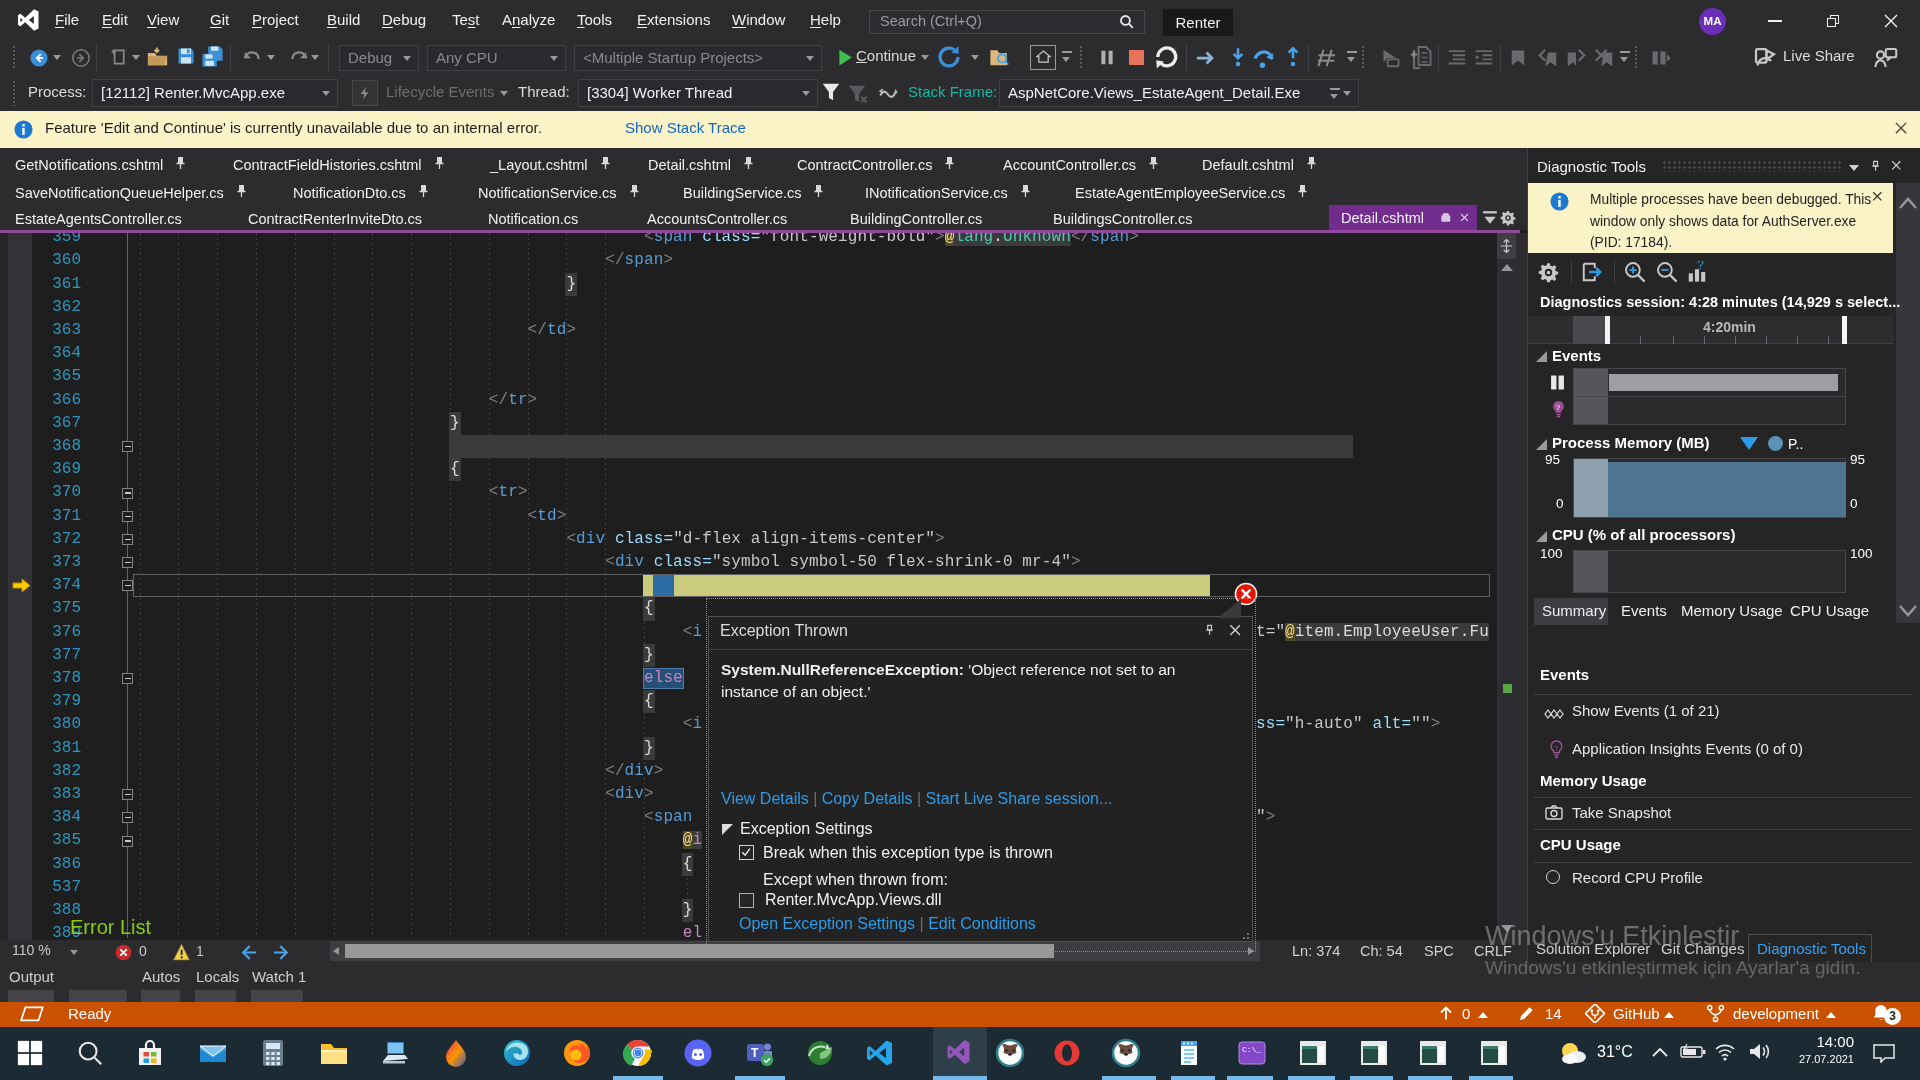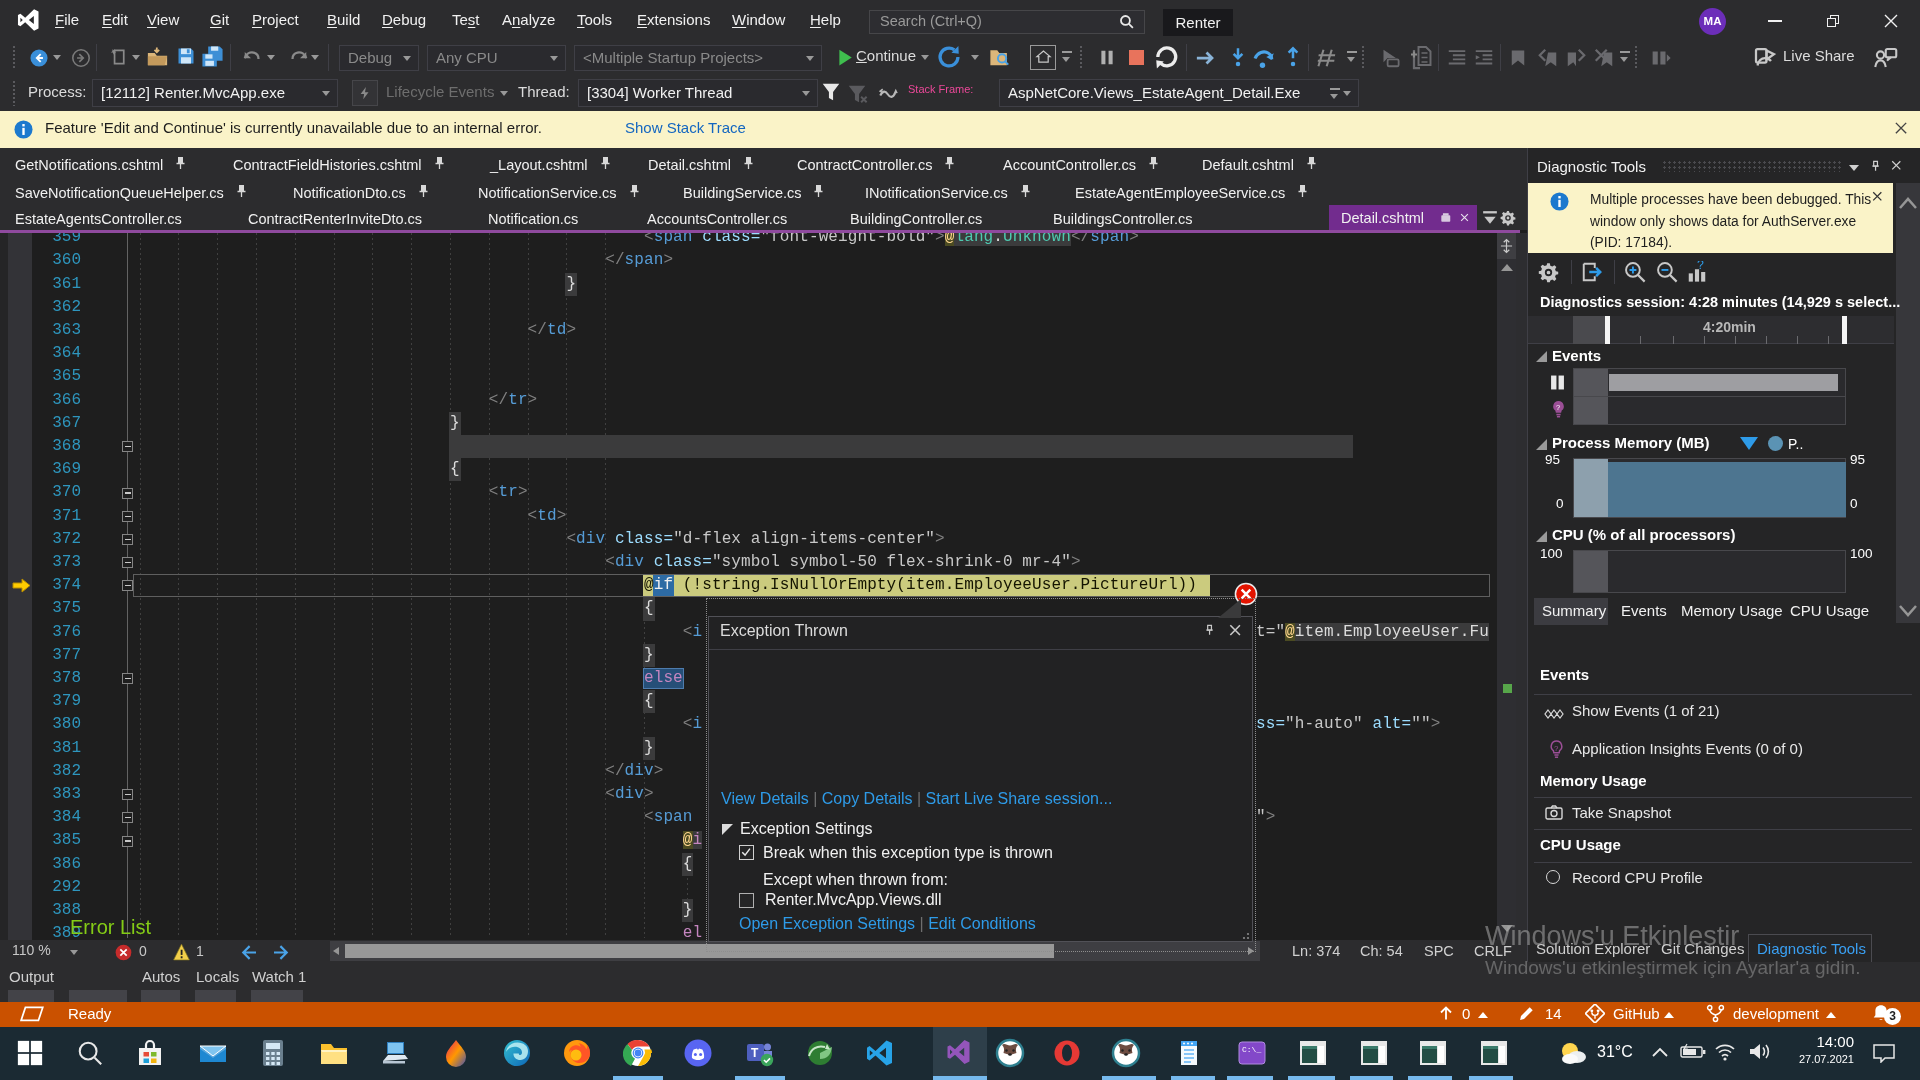--- a/index.html
+++ b/index.html
@@ -250,21 +250,21 @@
   </svg>
 <svg class="abs" style="left:846px;top:83px" width="22" height="22" viewBox="0 0 16 16">
     <path d="M2 2h12L9.5 8v6l-3-1.6V8z" fill="#5a5a5e"></path>
     <path d="m11 10 4 4m0-4-4 4" stroke="#5a5a5e" stroke-width="1.4"></path>
   </svg>
 <svg class="abs" style="left:876px;top:83px" width="26" height="20" viewBox="0 0 16 16">
     <path d="M1 10c2-4 4-4 6-1s4 3 6-1" fill="none" stroke="#b8b8b8" stroke-width="1.7"></path>
     <path d="M13.4 4.6 15 8l-3.4.6z" fill="#b8b8b8"></path>
     <path d="m3 5-2 1.5L3.5 8" fill="none" stroke="#b8b8b8" stroke-width="1.3"></path>
   </svg>
-<div class="abs" style="left:908px;top:83px;color:#ec4899;font-size:11px">Stack Frame:</div>
+<div class="abs" style="left:908px;top:83px;color:#14b8a6;font-size:15px">Stack Frame:</div>
 <div class="abs combo" style="left:999px;top:79px;width:360px;height:28px;color:#f1f1f1;line-height:26px">AspNetCore.Views_EstateAgent_Detail.Exe<span class="car" style="top:11px"></span></div>
 <div class="abs" style="left:1330px;top:88px;width:10px;height:2px;background:#9a9a9a"></div>
 <div class="abs caret" style="left:1330px;top:94px"></div>
 <div class="abs" id="infobar"></div>
 <svg class="abs" style="left:14px;top:120px" width="19" height="19" viewBox="0 0 16 16">
     <circle cx="8" cy="8" r="7.6" fill="#1c79ce"></circle>
     <rect x="7" y="6.6" width="2" height="6" fill="#fff"></rect>
     <rect x="7" y="3.4" width="2" height="2" fill="#fff"></rect>
   </svg>
 <div class="abs" style="left:45px;top:119px;color:#1e1e1e;font-size:15px">Feature 'Edit and Continue' is currently unavailable due to an internal error.</div>
@@ -372,21 +372,21 @@
 <div class="lnum" style="left:31px;top:410.8px">377</div>
 <div class="lnum" style="left:31px;top:434.0px">378</div>
 <div class="lnum" style="left:31px;top:457.2px">379</div>
 <div class="lnum" style="left:31px;top:480.4px">380</div>
 <div class="lnum" style="left:31px;top:503.6px">381</div>
 <div class="lnum" style="left:31px;top:526.8px">382</div>
 <div class="lnum" style="left:31px;top:550.0px">383</div>
 <div class="lnum" style="left:31px;top:573.2px">384</div>
 <div class="lnum" style="left:31px;top:596.4px">385</div>
 <div class="lnum" style="left:31px;top:619.6px">386</div>
-<div class="lnum" style="left:31px;top:642.8px">292</div>
+<div class="lnum" style="left:31px;top:642.8px">537</div>
 <div class="lnum" style="left:31px;top:666.0px">388</div>
 <div class="lnum" style="left:31px;top:689.2px">389</div>
 <div class="guide" style="left:139.6px;top:0;height:705px"></div>
 <div class="guide" style="left:178.4px;top:0;height:705px"></div>
 <div class="guide" style="left:217.2px;top:0;height:705px"></div>
 <div class="guide" style="left:256.0px;top:0;height:705px"></div>
 <div class="guide" style="left:294.8px;top:0;height:705px"></div>
 <div class="guide" style="left:333.6px;top:0;height:705px"></div>
 <div class="guide" style="left:372.4px;top:0;height:705px"></div>
 <div class="guide" style="left:411.2px;top:0;height:705px"></div>
@@ -438,21 +438,20 @@
 <div class="cl" style="left:605.2px;top:16.4px"><span class="g">&lt;/</span><span class="t">span</span><span class="g">&gt;</span></div>
 <div class="cl" style="left:566.4px;top:39.6px"><span class="w">}</span></div>
 <div class="cl" style="left:527.6px;top:86.0px"><span class="g">&lt;/</span><span class="t">td</span><span class="g">&gt;</span></div>
 <div class="cl" style="left:488.8px;top:155.6px"><span class="g">&lt;/</span><span class="t">tr</span><span class="g">&gt;</span></div>
 <div class="cl" style="left:450.0px;top:178.8px"><span class="w">}</span></div>
 <div class="cl" style="left:450.0px;top:225.2px"><span class="w">{</span></div>
 <div class="cl" style="left:488.8px;top:248.4px"><span class="g">&lt;</span><span class="t">tr</span><span class="g">&gt;</span></div>
 <div class="cl" style="left:527.6px;top:271.6px"><span class="g">&lt;</span><span class="t">td</span><span class="g">&gt;</span></div>
 <div class="cl" style="left:566.4px;top:294.8px"><span class="g">&lt;</span><span class="t">div</span><span class="w"> </span><span class="a">class=</span><span class="v">"d-flex align-items-center"</span><span class="g">&gt;</span></div>
 <div class="cl" style="left:605.2px;top:318.0px"><span class="g">&lt;</span><span class="t">div</span><span class="w"> </span><span class="a">class=</span><span class="v">"symbol symbol-50 flex-shrink-0 mr-4"</span><span class="g">&gt;</span></div>
-<div class="cl" style="left:644.0px;top:341.2px"><span style="color:#141400">@</span><span style="color:#f0f0f0">if</span><span style="color:#141400"> (!string.IsNullOrEmpty(item.EmployeeUser.PictureUrl))</span></div>
 <div class="cl" style="left:644.0px;top:364.4px"><span class="w">{</span></div>
 <div class="cl" style="left:682.8px;top:387.6px"><span class="g">&lt;</span><span class="t">i</span></div>
 <div class="cl" style="left:644.0px;top:410.8px"><span class="w">}</span></div>
 <div class="cl" style="left:644.0px;top:457.2px"><span class="w">{</span></div>
 <div class="cl" style="left:682.8px;top:480.4px"><span class="g">&lt;</span><span class="t">i</span></div>
 <div class="cl" style="left:644.0px;top:503.6px"><span class="w">}</span></div>
 <div class="cl" style="left:605.2px;top:526.8px"><span class="g">&lt;/</span><span class="t">div</span><span class="g">&gt;</span></div>
 <div class="cl" style="left:605.2px;top:550.0px"><span class="g">&lt;</span><span class="t">div</span><span class="g">&gt;</span></div>
 <div class="cl" style="left:644.0px;top:573.2px"><span class="g">&lt;</span><span class="t">span</span></div>
 <div class="cl" style="left:682.8px;top:596.4px"><span class="rz"><span class="at">@</span><span class="pk">i</span></span></div>
@@ -481,20 +480,21 @@
       <g stroke="#c8c8c8" fill="none" stroke-width="1.3">
         <path d="M5 2h4v5H5z"></path>
         <path d="M3.5 7h7"></path>
         <path d="M7 7v5"></path>
       </g>
     </svg>
 <svg class="abs" style="left:1229px;top:624px" width="14" height="14" viewBox="0 0 16 16">
       <path d="M1.5 1.5 12.5 12.5M12.5 1.5 1.5 12.5" stroke="#c8c8c8" stroke-width="1.8"></path>
     </svg>
 <div class="abs" style="left:709px;top:649px;width:543px;height:1px;background:#3f3f46"></div>
+<div class="abs" style="left:721px;top:659px;width:500px;font-size:15.5px;line-height:22px;color:#f1f1f1"><b>System.NullReferenceException:</b> 'Object reference not set to an instance of an object.'</div>
 <div class="abs" style="left:721px;top:790px;font-size:16px"><span class="plink">View Details</span> <span style="color:#6e6e6e">|</span> <span class="plink">Copy Details</span> <span style="color:#6e6e6e">|</span> <span class="plink">Start Live Share session...</span></div>
 <svg class="abs" style="left:722px;top:824px" width="12" height="12" viewBox="0 0 12 12">
       <path d="M0 0h11L0 11z" fill="#dcdcdc"></path>
     </svg>
 <div class="abs" style="left:740px;top:820px;font-size:16px;color:#f1f1f1">Exception Settings</div>
 <div class="abs" style="left:739px;top:845px;width:15px;height:15px;border:1.4px solid #d0d0d0;background:#252526"></div>
 <svg class="abs" style="left:741px;top:847px" width="13" height="13" viewBox="0 0 16 16">
       <path d="M1.5 6.5 5 10l6-8" stroke="#e8e8e8" stroke-width="1.8" fill="none"></path>
     </svg>
 <div class="abs" style="left:763px;top:844px;font-size:16px;color:#f1f1f1">Break when this exception type is thrown</div>

